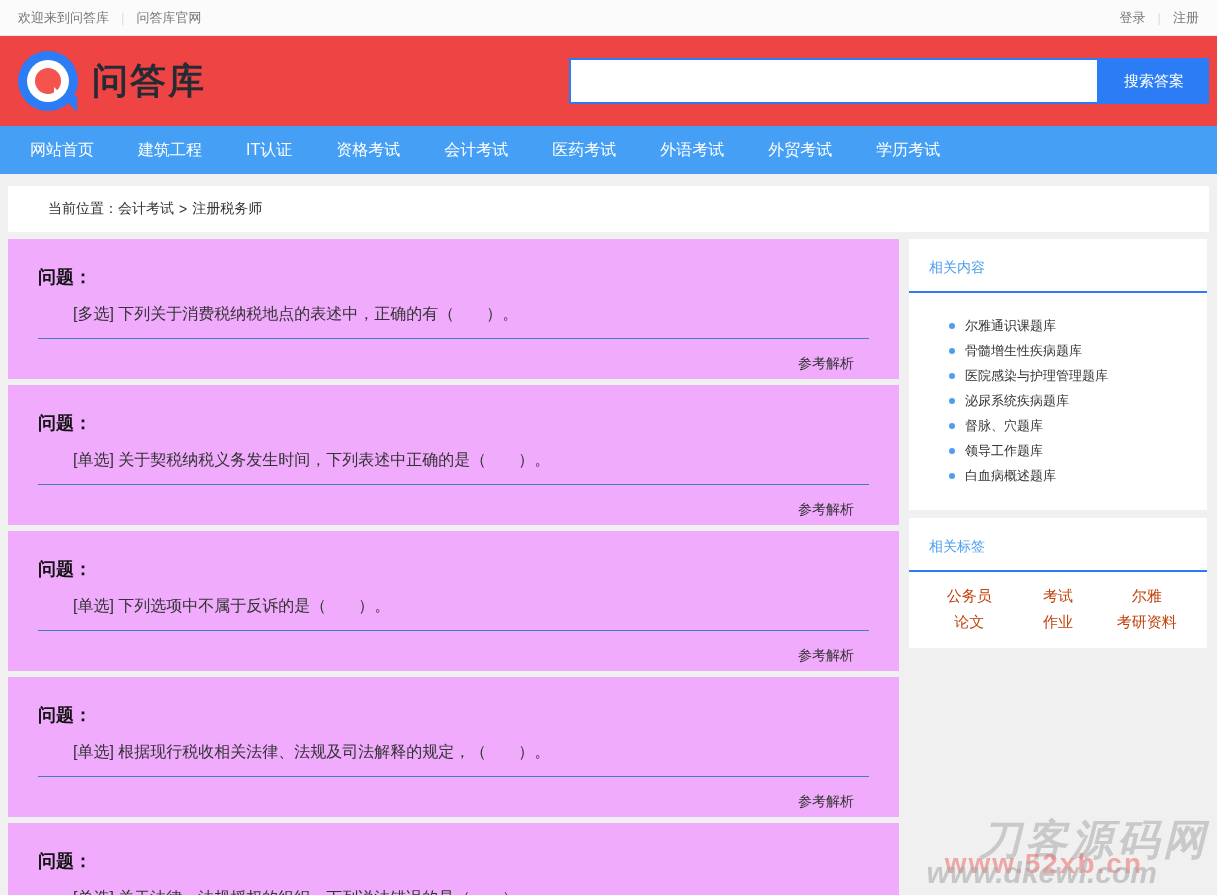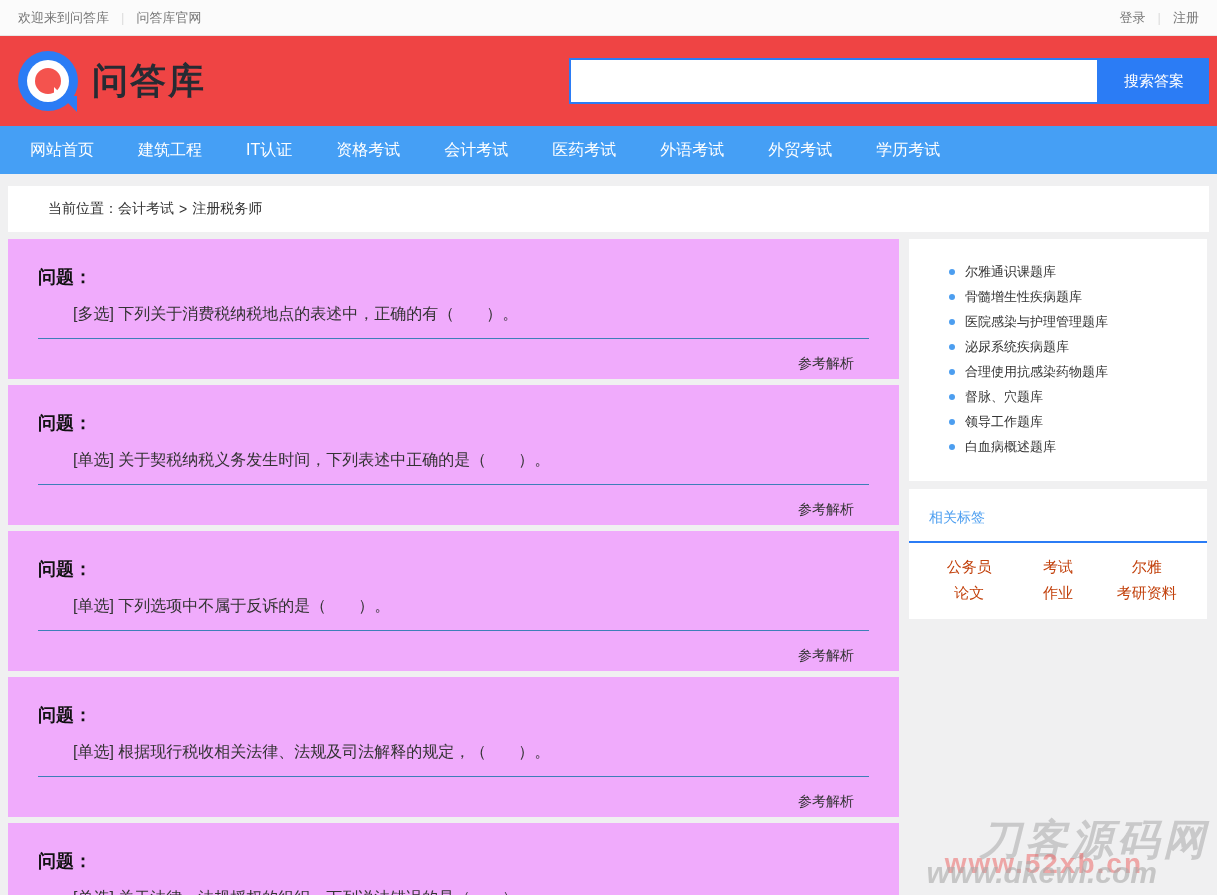--- a/index.html
+++ b/index.html
@@ -188,40 +188,37 @@
       <div class="card">
         <div class="q-head">问题：</div>
         <div class="q-text">[单选] 关于法律、法规授权的组织，下列说法错误的是（　　）。</div>
 
       </div>
 
     </div>
 
     <div class="sidebar">
       <div class="sbox">
+        <div class="sbox-head">相关内容</div>
         <div class="slist">
           <div class="slist-item">
               <span class="dot"></span>
               <span>尔雅通识课题库</span>
             </div>
           <div class="slist-item">
               <span class="dot"></span>
               <span>骨髓增生性疾病题库</span>
             </div>
           <div class="slist-item">
               <span class="dot"></span>
               <span>医院感染与护理管理题库</span>
             </div>
           <div class="slist-item">
               <span class="dot"></span>
               <span>泌尿系统疾病题库</span>
-            </div>
-          <div class="slist-item">
-              <span class="dot"></span>
-              <span>合理使用抗感染药物题库</span>
             </div>
           <div class="slist-item">
               <span class="dot"></span>
               <span>督脉、穴题库</span>
             </div>
           <div class="slist-item">
               <span class="dot"></span>
               <span>领导工作题库</span>
             </div>
           <div class="slist-item">

